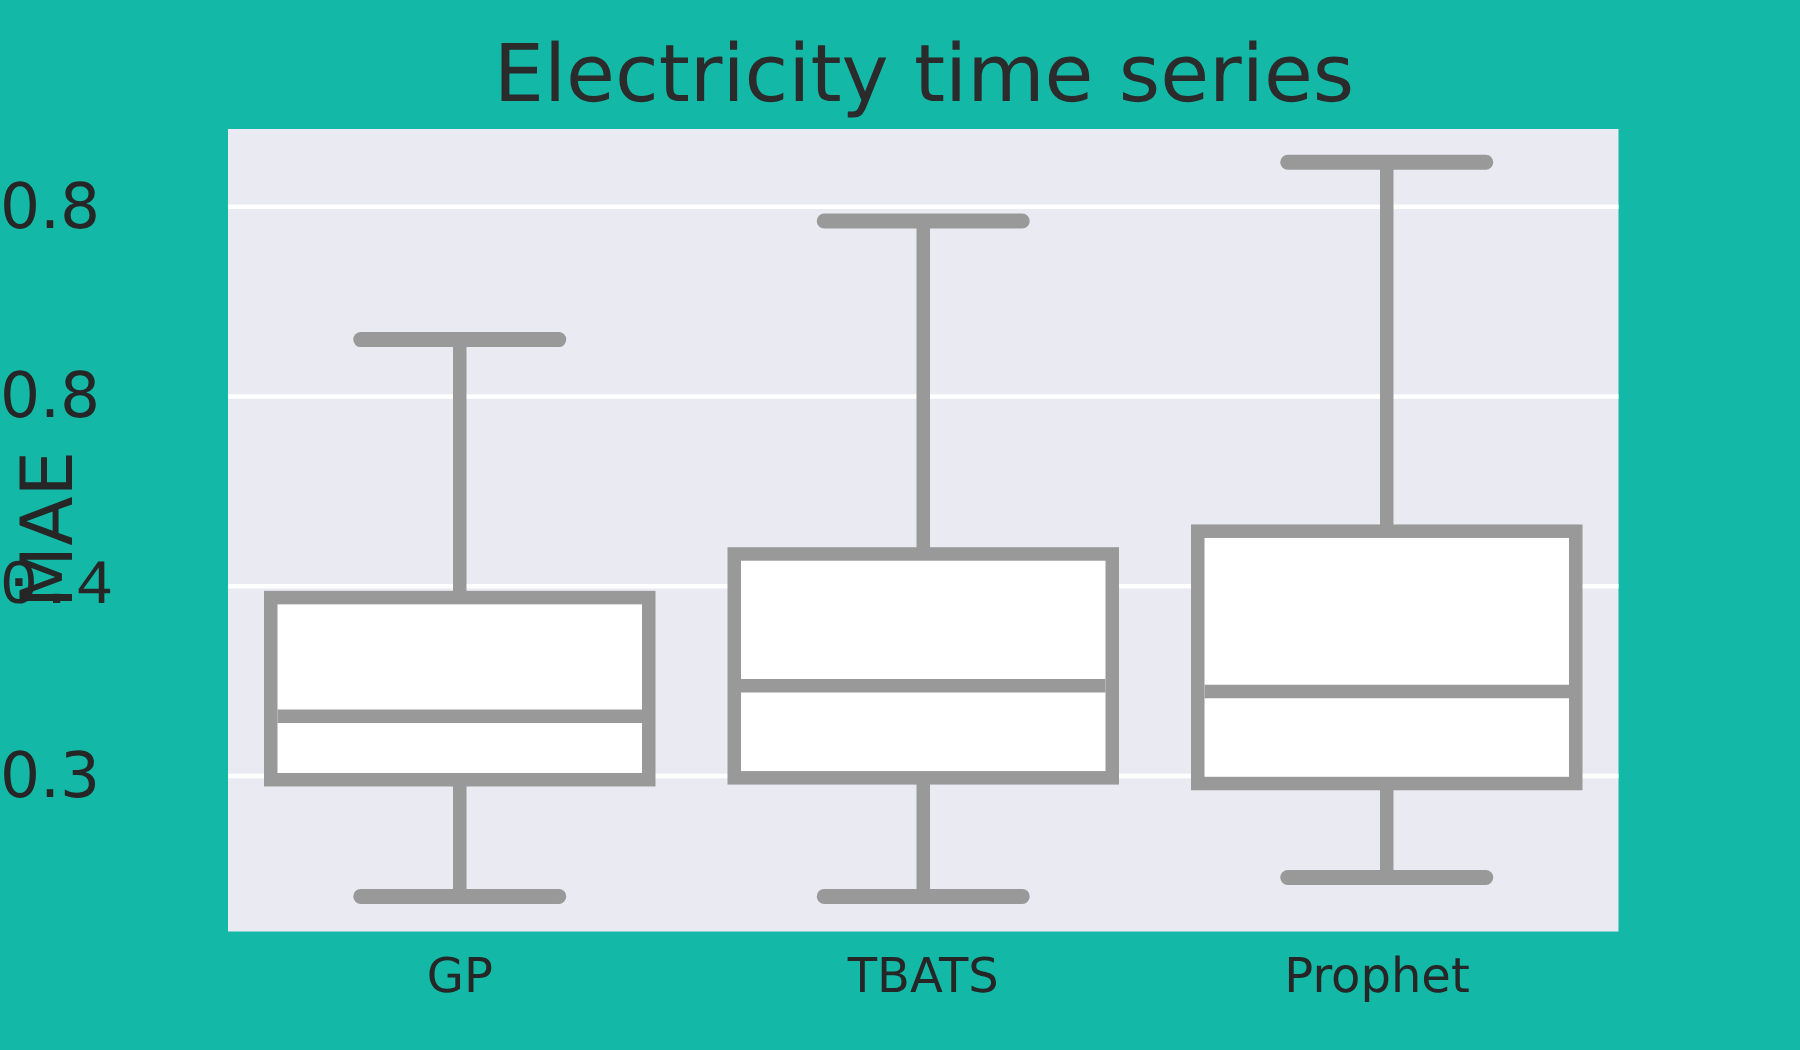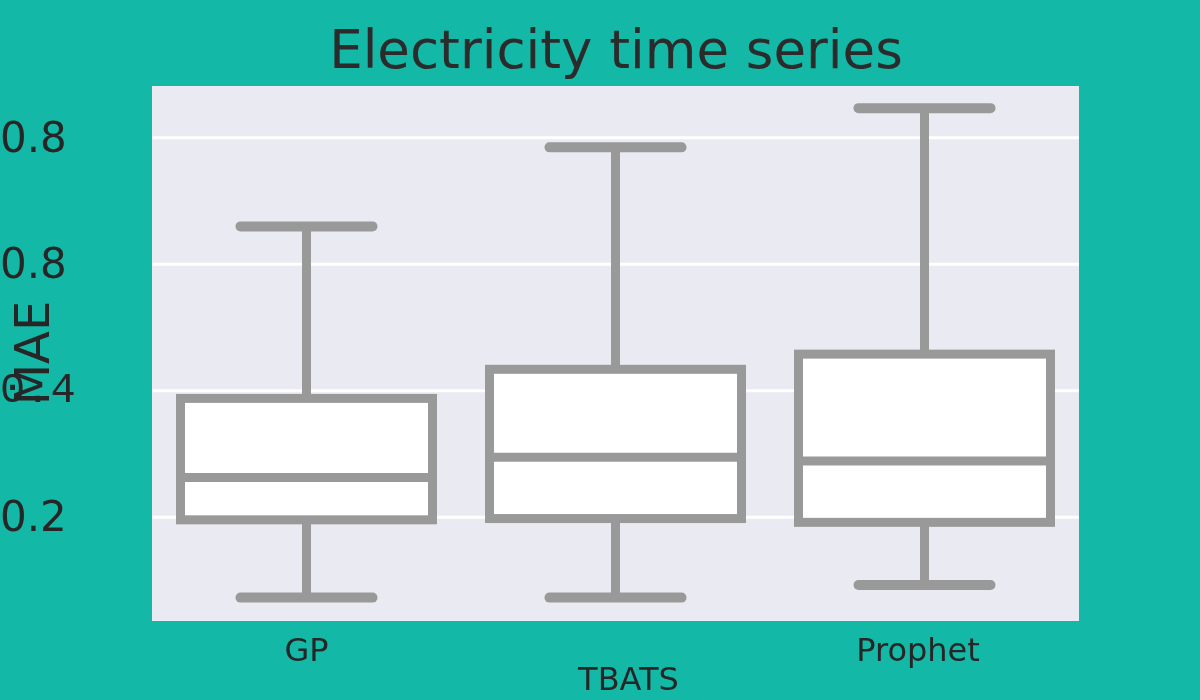--- a/index.html
+++ b/index.html
@@ -83,23 +83,23 @@
       <line x1="924.5" x2="924.5" y1="354.13238770685575" y2="108.13356973995275" stroke="#999999" stroke-width="9"></line>
       <line x1="924.5" x2="924.5" y1="522.3475177304964" y2="584.9539007092199" stroke="#999999" stroke-width="9"></line>
       <line x1="858.5" x2="990.5" y1="108.13356973995275" y2="108.13356973995275" stroke="#999999" stroke-width="10" stroke-linecap="round"></line>
       <line x1="858.5" x2="990.5" y1="584.9539007092199" y2="584.9539007092199" stroke="#999999" stroke-width="10" stroke-linecap="round"></line>
       <rect x="798.5" y="354.13238770685575" width="252" height="168.21513002364065" fill="#ffffff" stroke="#999999" stroke-width="9"></rect>
       <line x1="803" x2="1046" y1="461.00591016548464" y2="461.00591016548464" stroke="#999999" stroke-width="9"></line>
     </svg>
   <div class="chart-title">Electricity time series</div>
   <div class="y-axis-label">MAE</div>
   <div id="ytick-container">
-      <div class="ytick" style="top: 496.288px;">0.2</div>
+      <div class="ytick" style="top: 496.288px;">0.3</div>
       <div class="ytick" style="top: 369.811px; font-family: Liberation Mono, monospace;">0.4</div>
       <div class="ytick" style="top: 243.333px;">0.8</div>
       <div class="ytick" style="top: 116.856px;">0.8</div>
     </div>
   <div id="xtick-container">
       <div class="xtick" style="left: 306.5px; top: 634px;">GP</div>
-      <div class="xtick" style="left: 615.5px; top: 663px; margin-left: 13px;">TBATS</div>
+      <div class="xtick" style="left: 615.5px; top: 634px;">TBATS</div>
       <div class="xtick" style="left: 918px; top: 634px;">Prophet</div>
     </div>
 </div>
 
 </body></html>

